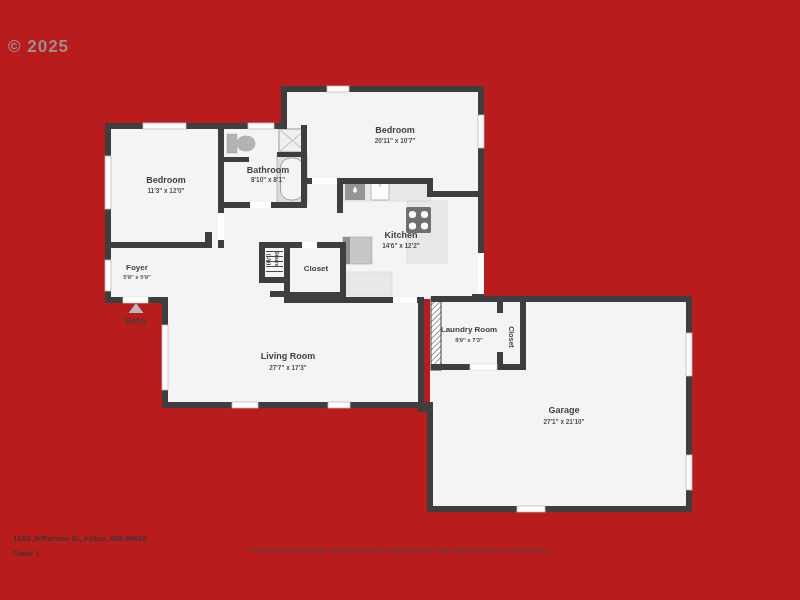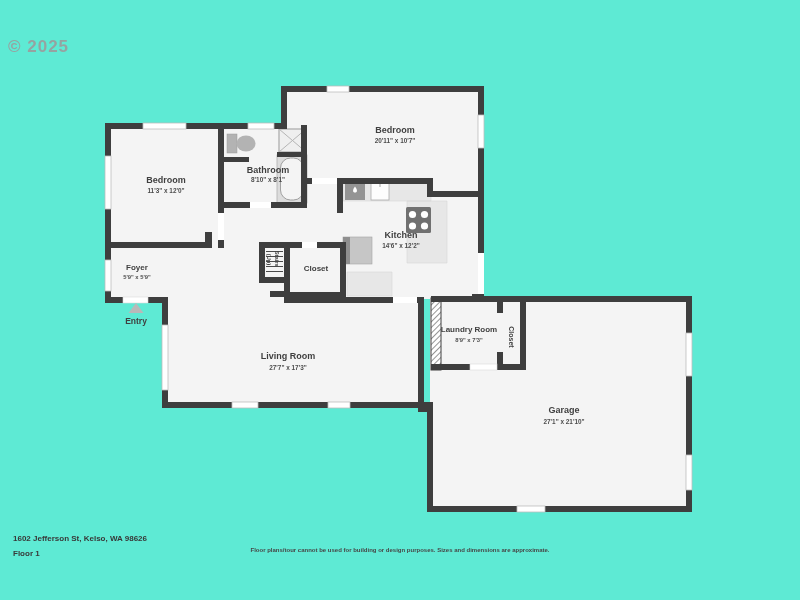--- a/index.html
+++ b/index.html
@@ -1,16 +1,16 @@
 <!DOCTYPE html>
 <html><head>
 <meta charset="utf-8">
 <style>
   html,body{margin:0;padding:0;background:#ffffff;}
-  .page{position:relative;width:800px;height:600px;background:#5eead4;overflow:hidden;
+  .page{position:relative;width:800px;height:600px;background:#b91c1c;overflow:hidden;
         font-family:"Liberation Sans", sans-serif;}
   svg text{font-family:"Liberation Sans", sans-serif;}
   .room-name{font-size:9px;font-weight:bold;fill:#3f3f3f;}
   .room-dims{font-size:6.4px;font-weight:600;fill:#4d4d4d;}
   .small-name{font-size:8px;font-weight:bold;fill:#3f3f3f;}
   .tiny-name{font-size:5.8px;font-weight:bold;fill:#3f3f3f;}
   .watermark{font-size:17px;font-weight:bold;fill:#9c9c9c;letter-spacing:1px;opacity:.9;}
   .addr{font-size:8px;font-weight:bold;fill:#383838;}
   .disclaimer{font-size:6px;font-weight:600;fill:#474747;}
 </style>

